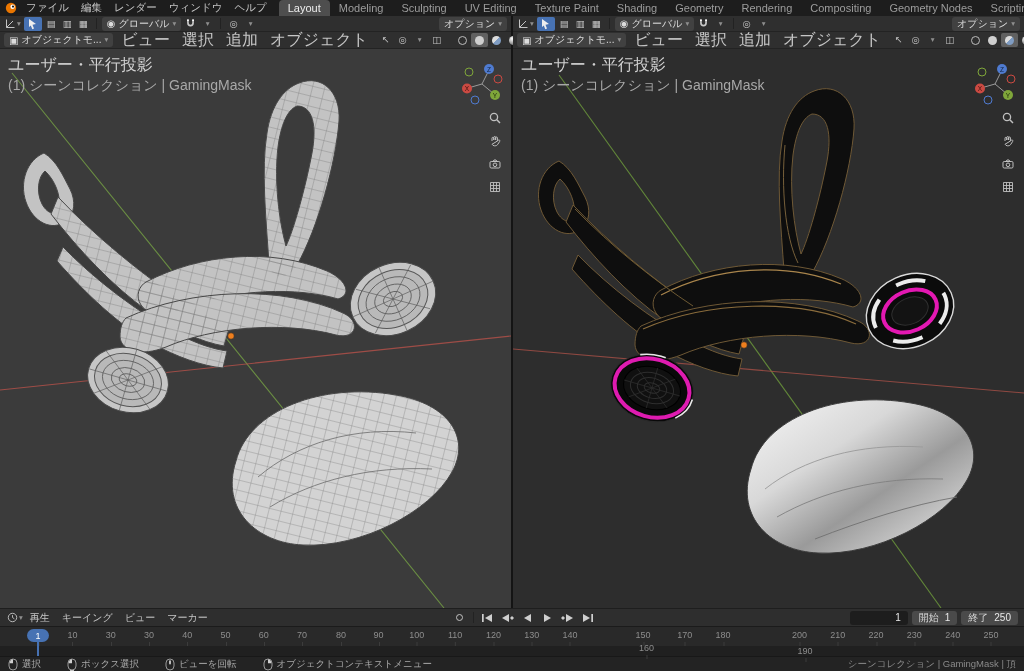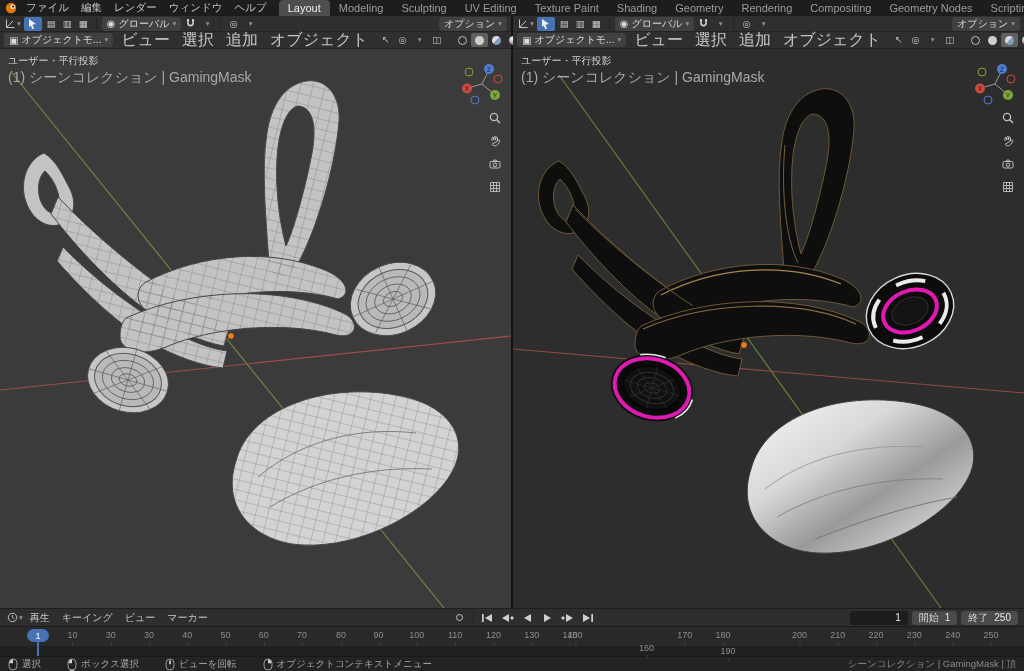--- a/index.html
+++ b/index.html
@@ -32,21 +32,21 @@
   .ib.active-tool{background:var(--accent);width:18px}
   .ig{display:flex;gap:1px}
   .vsep{width:1px;height:11px;background:#222;margin:0 3px}
   .enum{background:#414141;border-radius:3px;height:14px;padding:0 5px;font-size:10px;color:#dcdcdc;gap:3px;white-space:nowrap}
   .flex1{flex:1}
   .canvas{position:absolute;top:33px;left:0;right:0;bottom:0;overflow:hidden}
   .canvasL{background:#3b3b3b}
   .canvasR{background:#2d2d2d}
   .canvas>svg.scene{display:block;width:100%;height:100%}
   .ovl{position:absolute;top:5px;left:8px;line-height:1.4;pointer-events:none}
-  .ovl1{font-size:10px;color:#d2d2d2}
+  .ovl1{font-size:16px;color:#d2d2d2}
   .ovl2{font-size:14px;color:#a8a8a8}
   .gizmo{position:absolute;top:10px;right:5px}
   .navicons{position:absolute;top:62px;right:9px;display:flex;flex-direction:column;gap:9px;align-items:center}
   .shadegrp{display:flex;align-items:center;gap:0}
   .shade{width:17px;height:14px;justify-content:center;border-radius:2px}
   .shade.active{background:#606060}
   .sph{width:9px;height:9px;border-radius:50%}
   .sph.wire{border:1px solid #bdbdbd}
   .sph.solid{background:#cfcfcf}
   .sph.mat{background:linear-gradient(135deg,#dcdcdc 45%,#7f9cc2 45%)}
@@ -585,25 +585,25 @@
       <span class="tick" style="left: 225.523px;">50</span>
       <span class="tick" style="left: 263.793px;">60</span>
       <span class="tick" style="left: 302.063px;">70</span>
       <span class="tick" style="left: 341px;">80</span>
       <span class="tick" style="left: 378.603px;">90</span>
       <span class="tick" style="left: 416.873px;">100</span>
       <span class="tick" style="left: 455.143px;">110</span>
       <span class="tick" style="left: 493.413px;">120</span>
       <span class="tick" style="left: 531.683px;">130</span>
       <span class="tick" style="left: 569.953px;">140</span>
-      <span class="tick" style="left: 575px; text-align: right;">150</span>
+      <span class="tick" style="left: 643px; text-align: right;">150</span>
       <span class="tick" style="left: 646.493px; margin-top: 13px;">160</span>
       <span class="tick" style="left: 684.763px;">170</span>
       <span class="tick" style="left: 723.033px;">180</span>
-      <span class="tick" style="left: 728px; margin-top: 16px;">190</span>
+      <span class="tick" style="left: 805px; margin-top: 16px;">190</span>
       <span class="tick" style="left: 799.573px;">200</span>
       <span class="tick" style="left: 837.843px;">210</span>
       <span class="tick" style="left: 876.113px;">220</span>
       <span class="tick" style="left: 914.383px;">230</span>
       <span class="tick" style="left: 952.653px;">240</span>
       <span class="tick" style="left: 990.923px;">250</span>
     </div>
   <div class="playhead-line" style="left: 37px;"></div>
   <div class="playhead" style="left: 27px;">
       <span>1</span>

